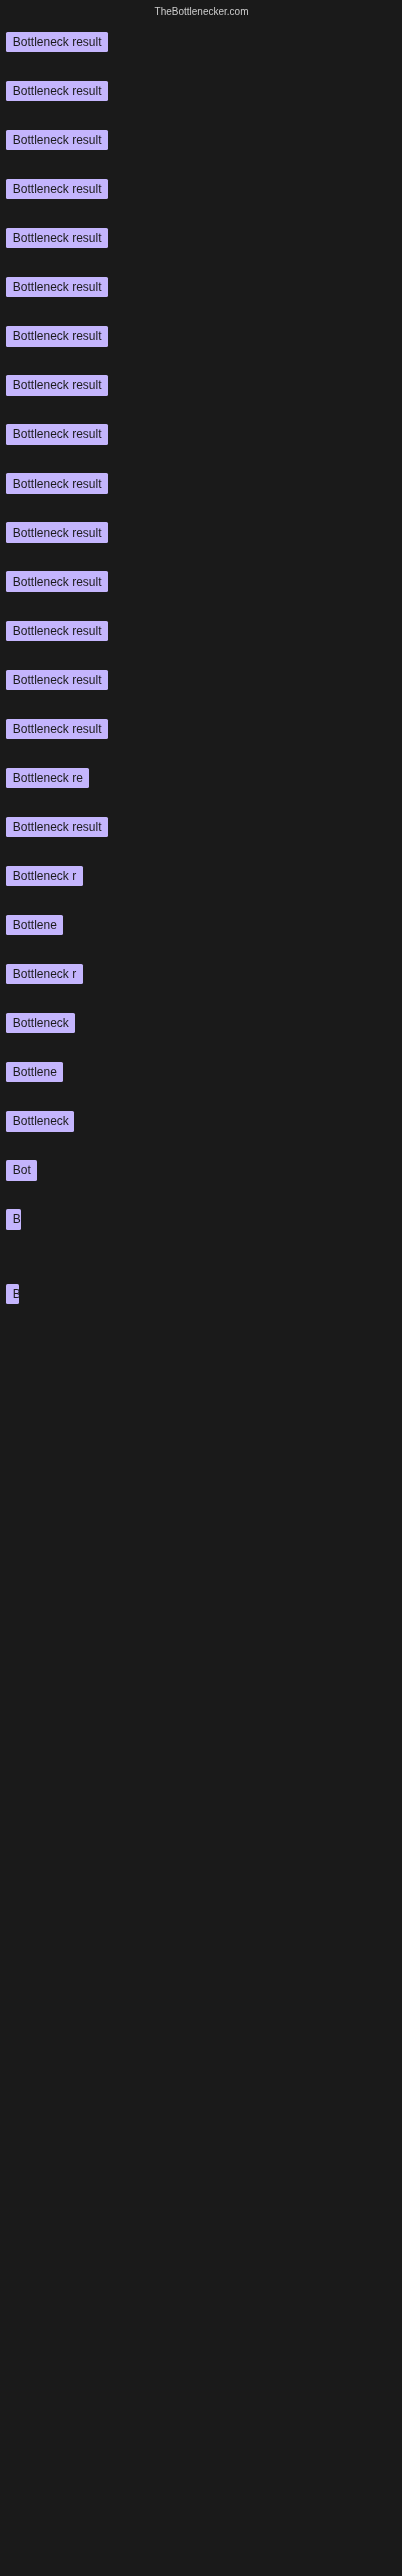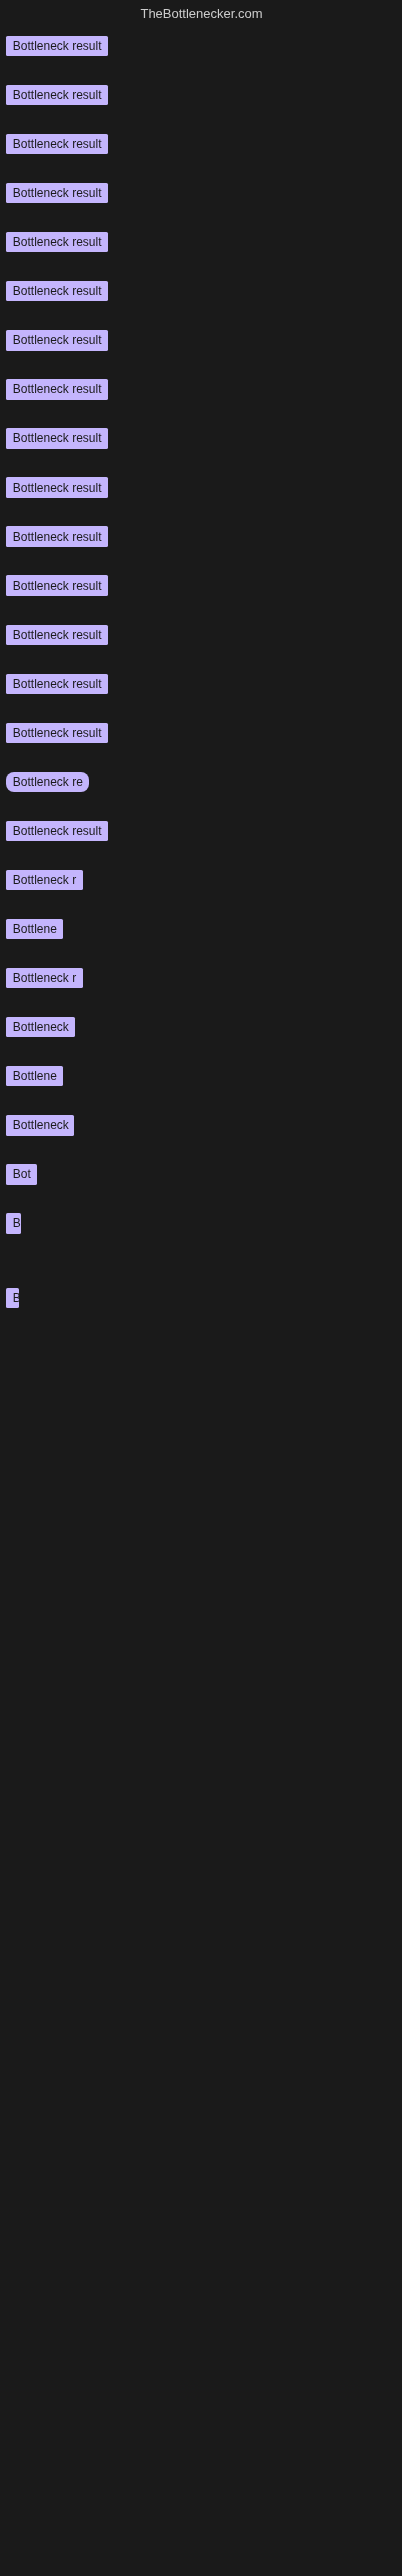--- a/index.html
+++ b/index.html
@@ -10,21 +10,21 @@
     body {
       width: 403px;
       min-height: 2576px;
       background-color: #1a1a1a;
       font-family: Arial, sans-serif;
       position: relative;
     }
     .site-title {
       text-align: center;
       color: #cccccc;
-      font-size: 13px;
+      font-size: 10px;
       padding: 6.4px 0;
       font-weight: normal;
     }
     .bottleneck-item {
       margin: 0 0 14.5px 6.4px;
     }
     .bottleneck-badge {
       display: inline-block;
       background-color: #c4b5fd;
       color: #1a1a1a;
@@ -55,21 +55,21 @@
     <div class="bottleneck-item section"><span class="bottleneck-badge" style="max-width: 105px;">Bottleneck result</span></div>
     <div class="bottleneck-item section"><span class="bottleneck-badge" style="max-width: 105px;">Bottleneck result</span></div>
     <div class="bottleneck-item section"><span class="bottleneck-badge" style="max-width: 105px;">Bottleneck result</span></div>
     <div class="bottleneck-item section"><span class="bottleneck-badge" style="max-width: 105px;">Bottleneck result</span></div>
     <div class="bottleneck-item section"><span class="bottleneck-badge" style="max-width: 105px;">Bottleneck result</span></div>
     <div class="bottleneck-item section"><span class="bottleneck-badge" style="max-width: 105px;">Bottleneck result</span></div>
     <div class="bottleneck-item section"><span class="bottleneck-badge" style="max-width: 105px;">Bottleneck result</span></div>
     <div class="bottleneck-item section"><span class="bottleneck-badge" style="max-width: 105px;">Bottleneck result</span></div>
     <div class="bottleneck-item section"><span class="bottleneck-badge" style="max-width: 105px;">Bottleneck result</span></div>
     <div class="bottleneck-item section"><span class="bottleneck-badge" style="max-width: 105px;">Bottleneck result</span></div>
-    <div class="bottleneck-item section"><span class="bottleneck-badge" style="max-width: 87px; border-radius: 8px;">Bottleneck re</span></div>
+    <div class="bottleneck-item section"><span class="bottleneck-badge" style="max-width: 87px;">Bottleneck re</span></div>
     <div class="bottleneck-item section"><span class="bottleneck-badge" style="max-width: 103px;">Bottleneck result</span></div>
     <div class="bottleneck-item section"><span class="bottleneck-badge" style="max-width: 81px;">Bottleneck r</span></div>
     <div class="bottleneck-item section"><span class="bottleneck-badge" style="max-width: 64px;">Bottlene</span></div>
     <div class="bottleneck-item section"><span class="bottleneck-badge" style="max-width: 79px;">Bottleneck r</span></div>
     <div class="bottleneck-item section"><span class="bottleneck-badge" style="max-width: 71px;">Bottleneck</span></div>
     <div class="bottleneck-item section"><span class="bottleneck-badge" style="max-width: 63px;">Bottlene</span></div>
     <div class="bottleneck-item section"><span class="bottleneck-badge" style="max-width: 68px;">Bottleneck</span></div>
     <div class="bottleneck-item section"><span class="bottleneck-badge" style="max-width: 34px; text-align: center;">Bot</span></div>
     <div class="bottleneck-item section"><span class="bottleneck-badge" style="max-width: 14.5px;">B</span></div>
     <div class="bottleneck-item section"></div>

